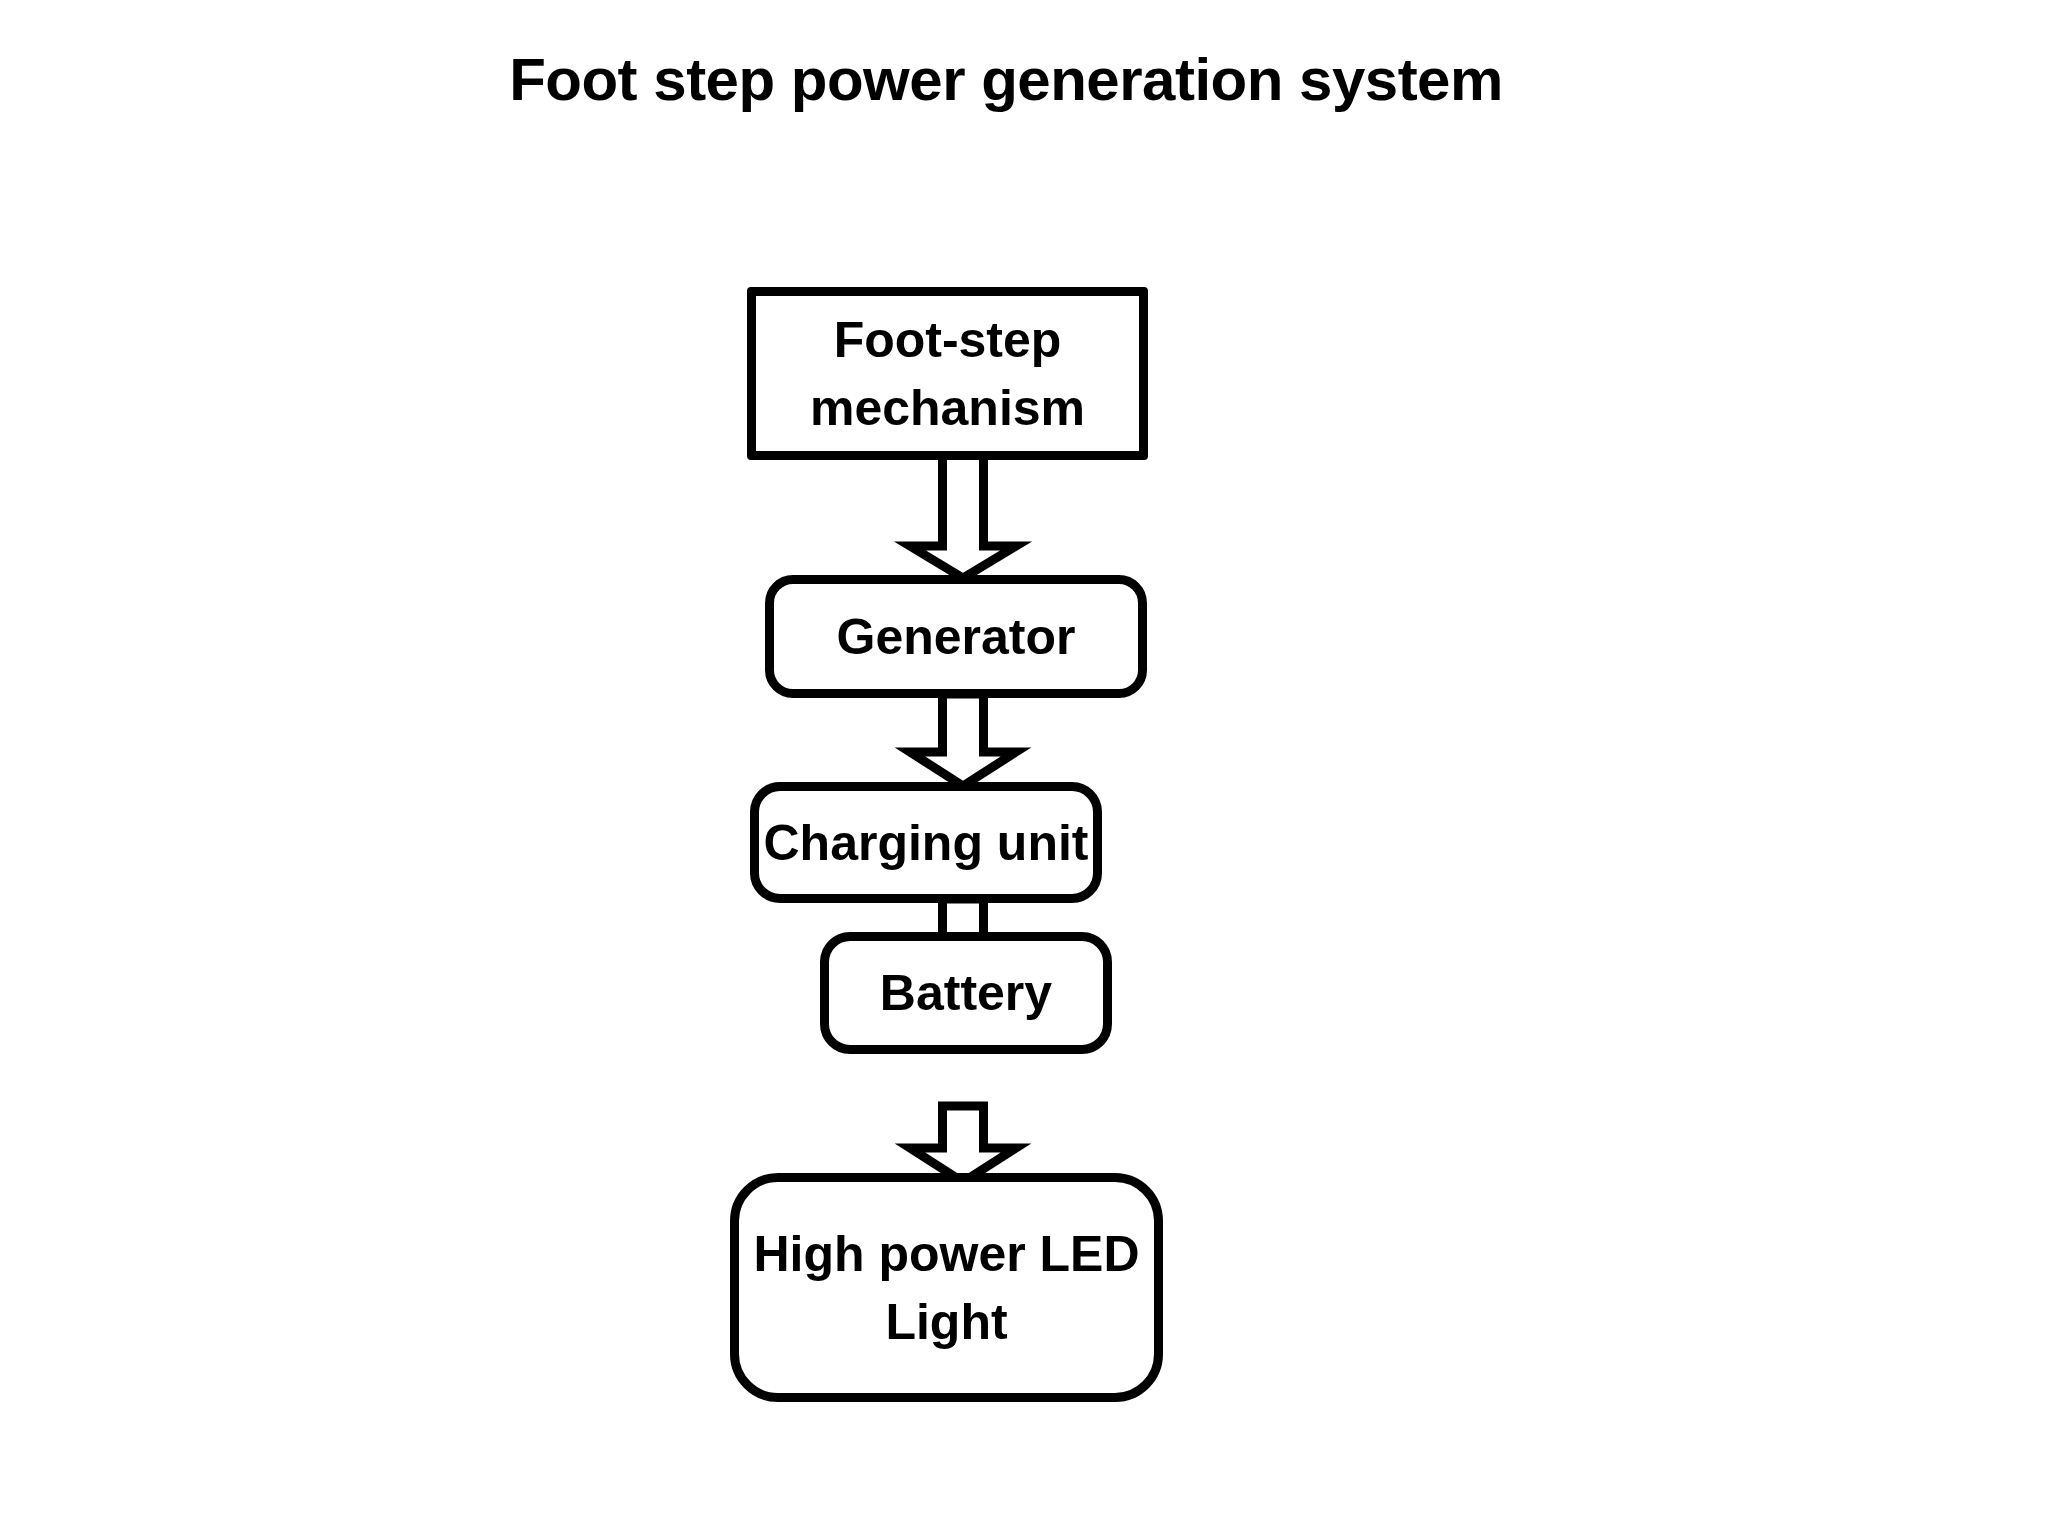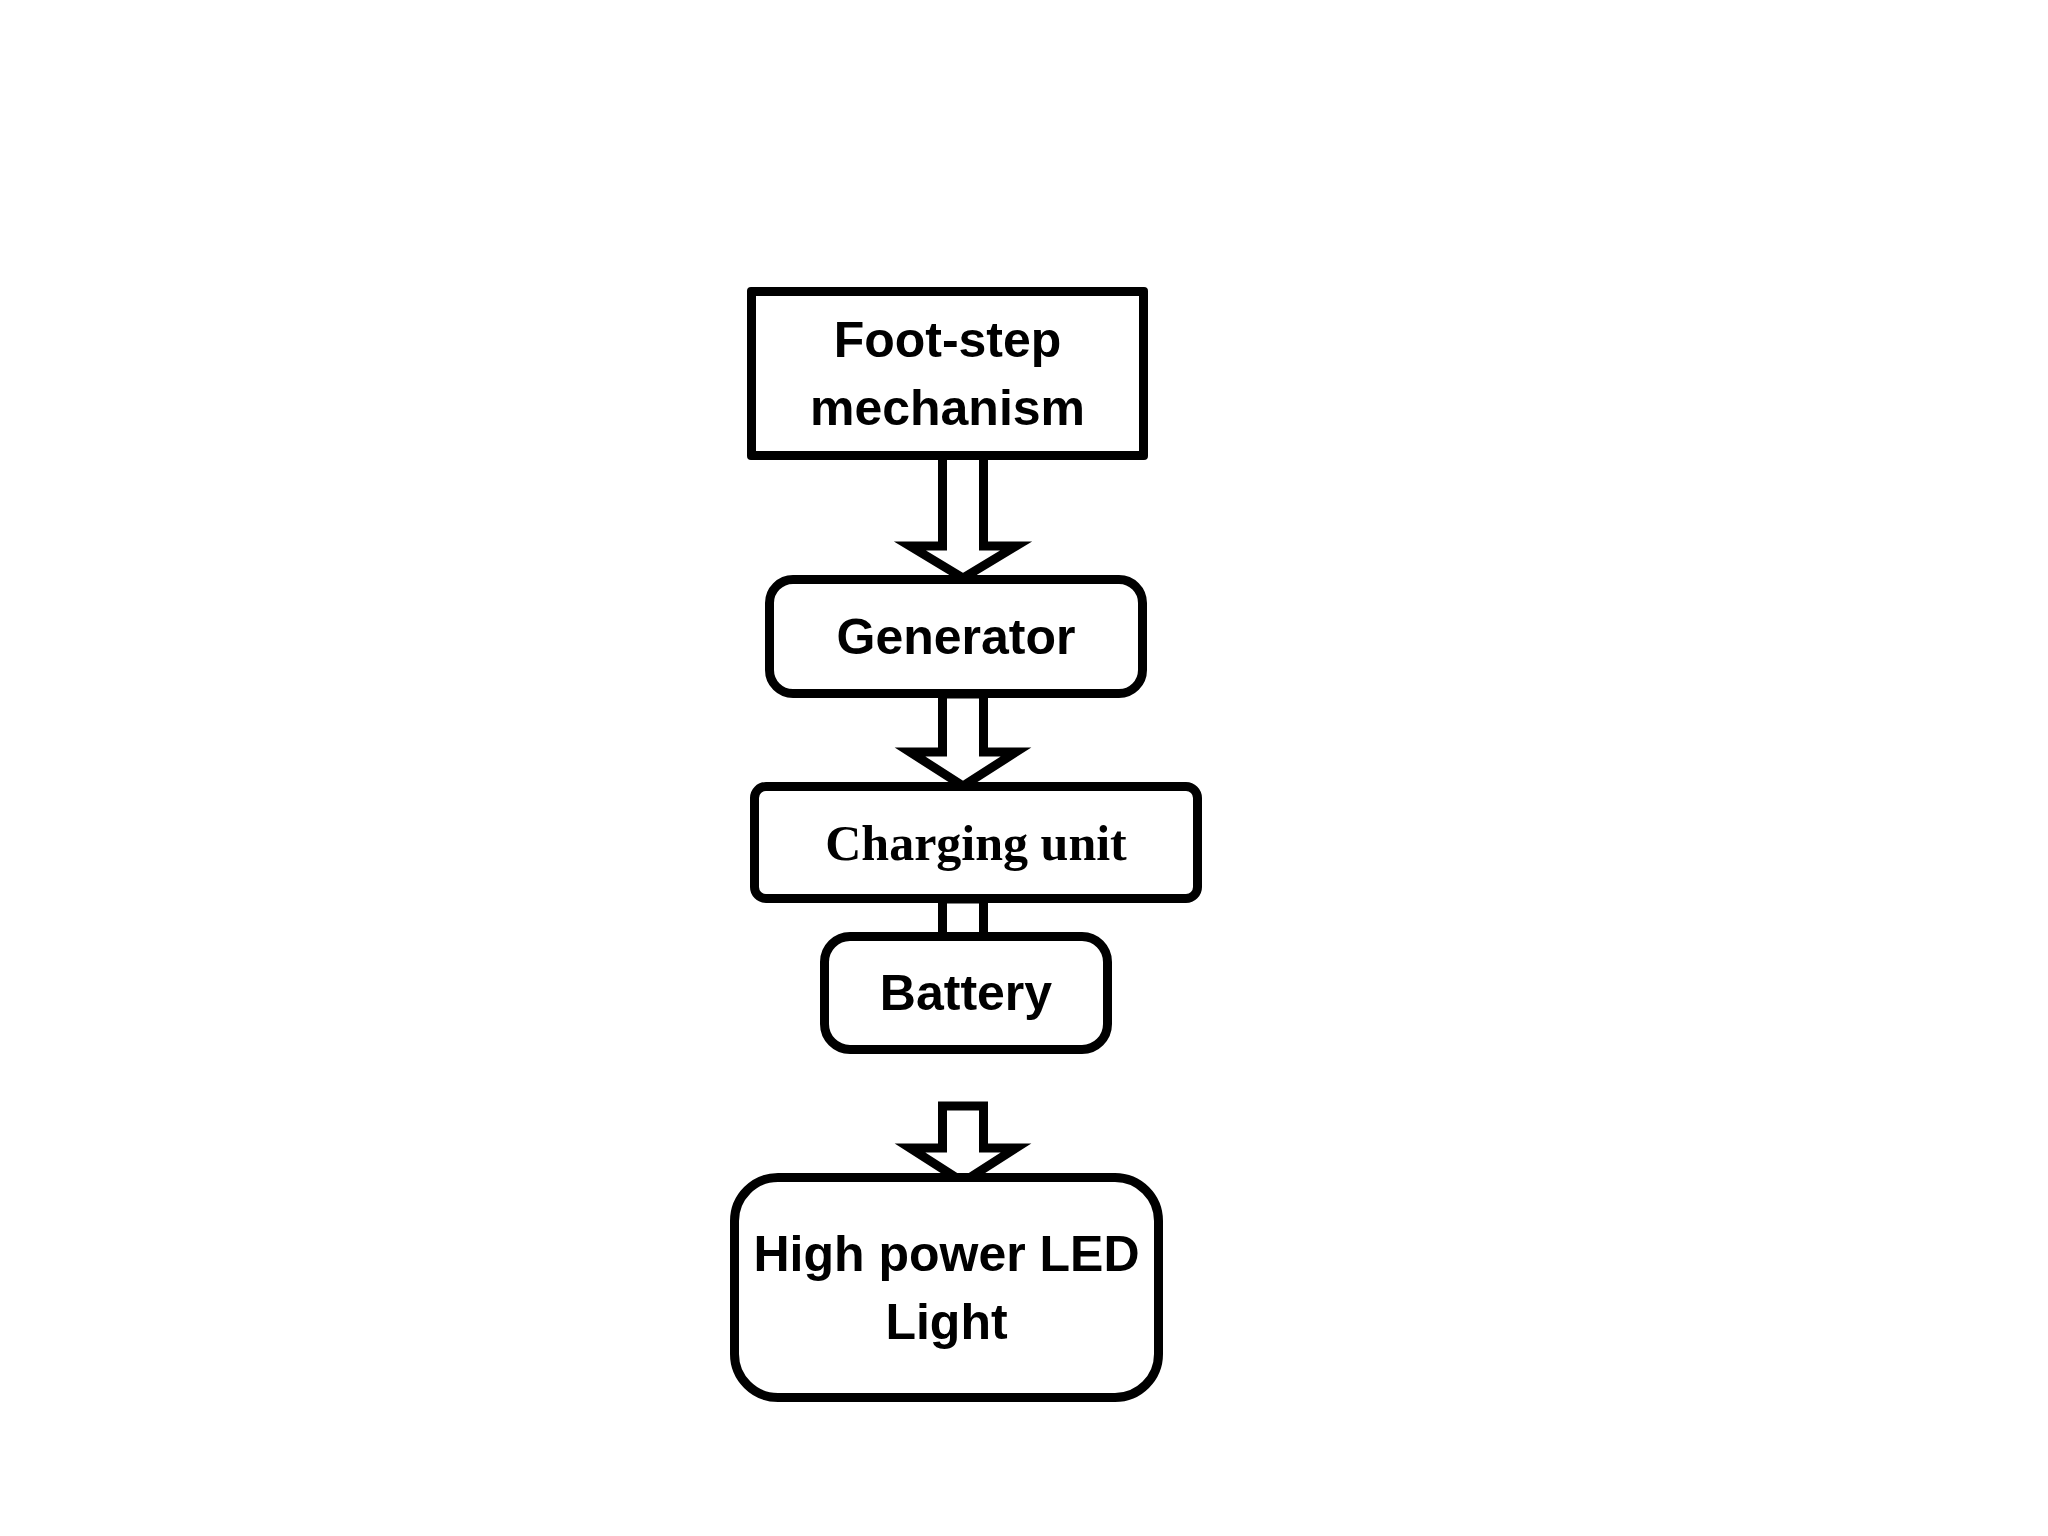--- a/index.html
+++ b/index.html
@@ -56,34 +56,35 @@
     white-space: pre-line;
     color: #000000;
   }
   #node-foot-step-mechanism {
     left: 747px; top: 287px; width: 401px; height: 173px; border-radius: 4px;
   }
   #node-generator {
     left: 765px; top: 575px; width: 382px; height: 123px; border-radius: 28px;
   }
   #node-charging-unit {
-    left: 750px; top: 782px; width: 452px; height: 121px; border-radius: 16px; font-family: Liberation Serif, serif;
+    left: 750px; top: 782px; width: 352px; height: 121px; border-radius: 30px;
   }
   #node-battery {
     left: 820px; top: 932px; width: 292px; height: 122px; border-radius: 30px;
   }
   #node-high-power-led-light {
     left: 730px; top: 1173px; width: 433px; height: 229px; border-radius: 48px;
   }
 </style>
 </head>
 <body>
 
 <div id="page">
 
+  <div id="diagram-title">Foot step power generation system</div>
 
   <svg id="arrow-layer" viewBox="0 0 2048 1536" xmlns="http://www.w3.org/2000/svg">
     <path class="flow-arrow" d="M 942.5,454 L 942.5,546 L 910,546 L 963,578 L 1016,546 L 983.5,546 L 983.5,454 Z"></path>
     <path class="flow-arrow" d="M 942.5,694 L 942.5,752 L 910,752 L 963,786 L 1016,752 L 983.5,752 L 983.5,694 Z"></path>
     <path class="flow-arrow" d="M 942.5,899 L 942.5,956 L 910,956 L 963,990 L 1016,956 L 983.5,956 L 983.5,899 Z"></path>
     <path class="flow-arrow" d="M 942.5,1106 L 942.5,1148 L 910,1148 L 963,1182 L 1016,1148 L 983.5,1148 L 983.5,1106 Z"></path>
   </svg>
 
   <div id="node-foot-step-mechanism" class="node">
     <span>Foot-step

